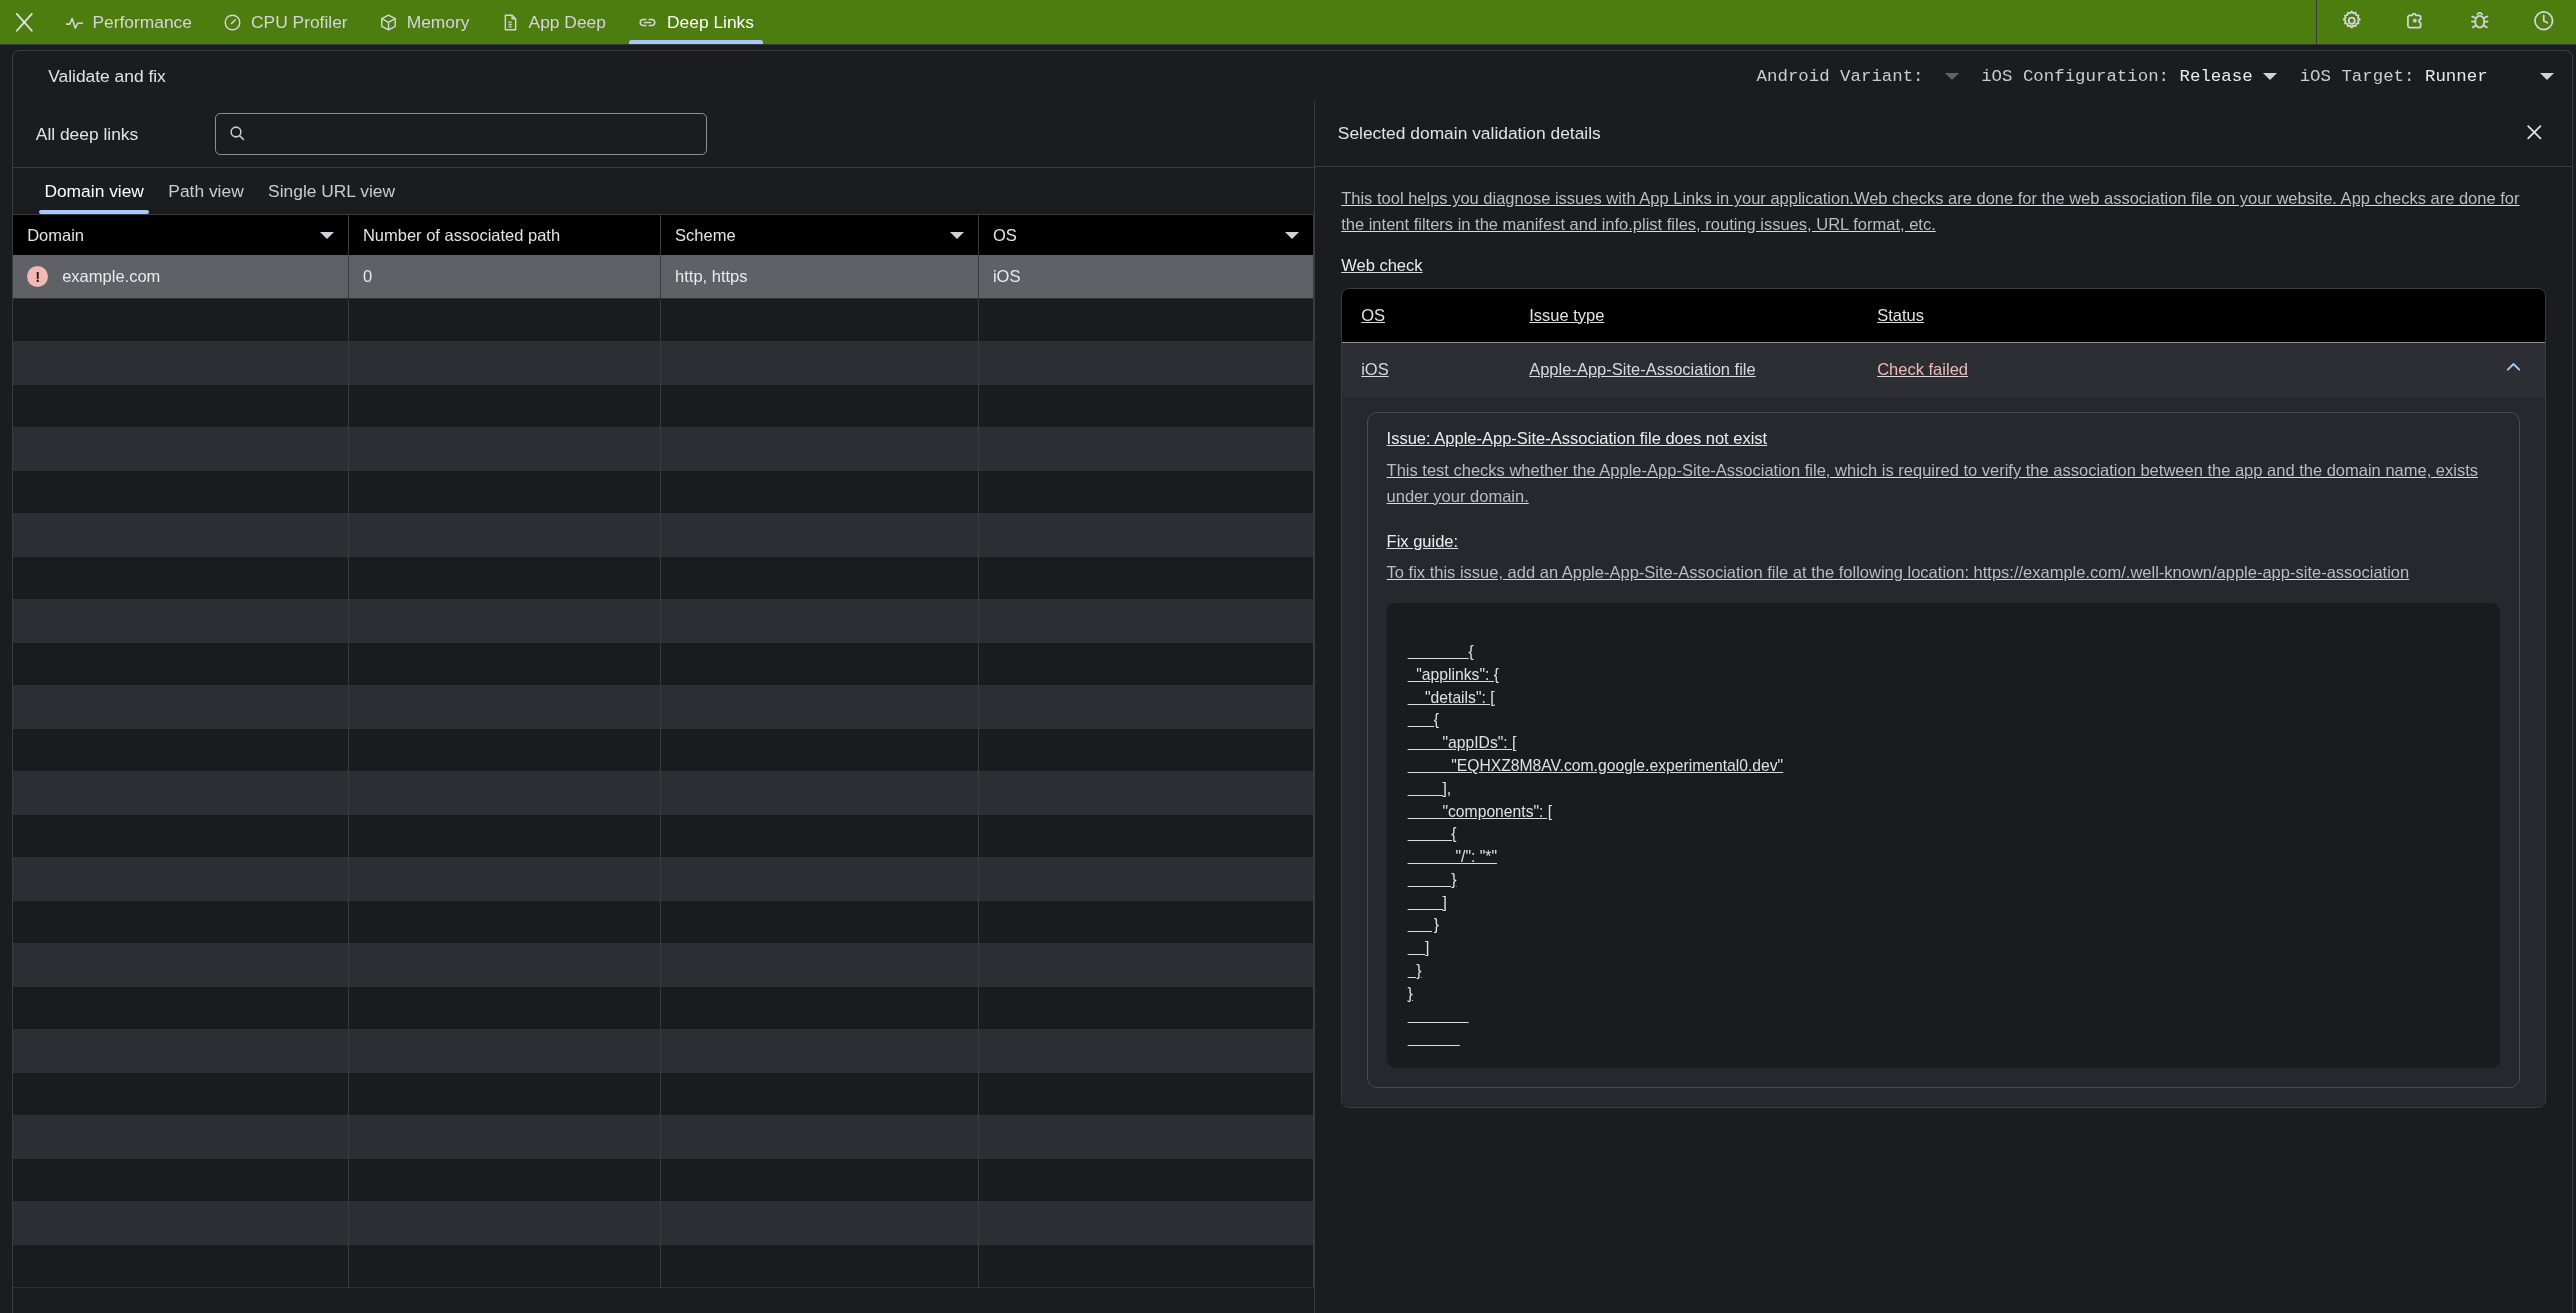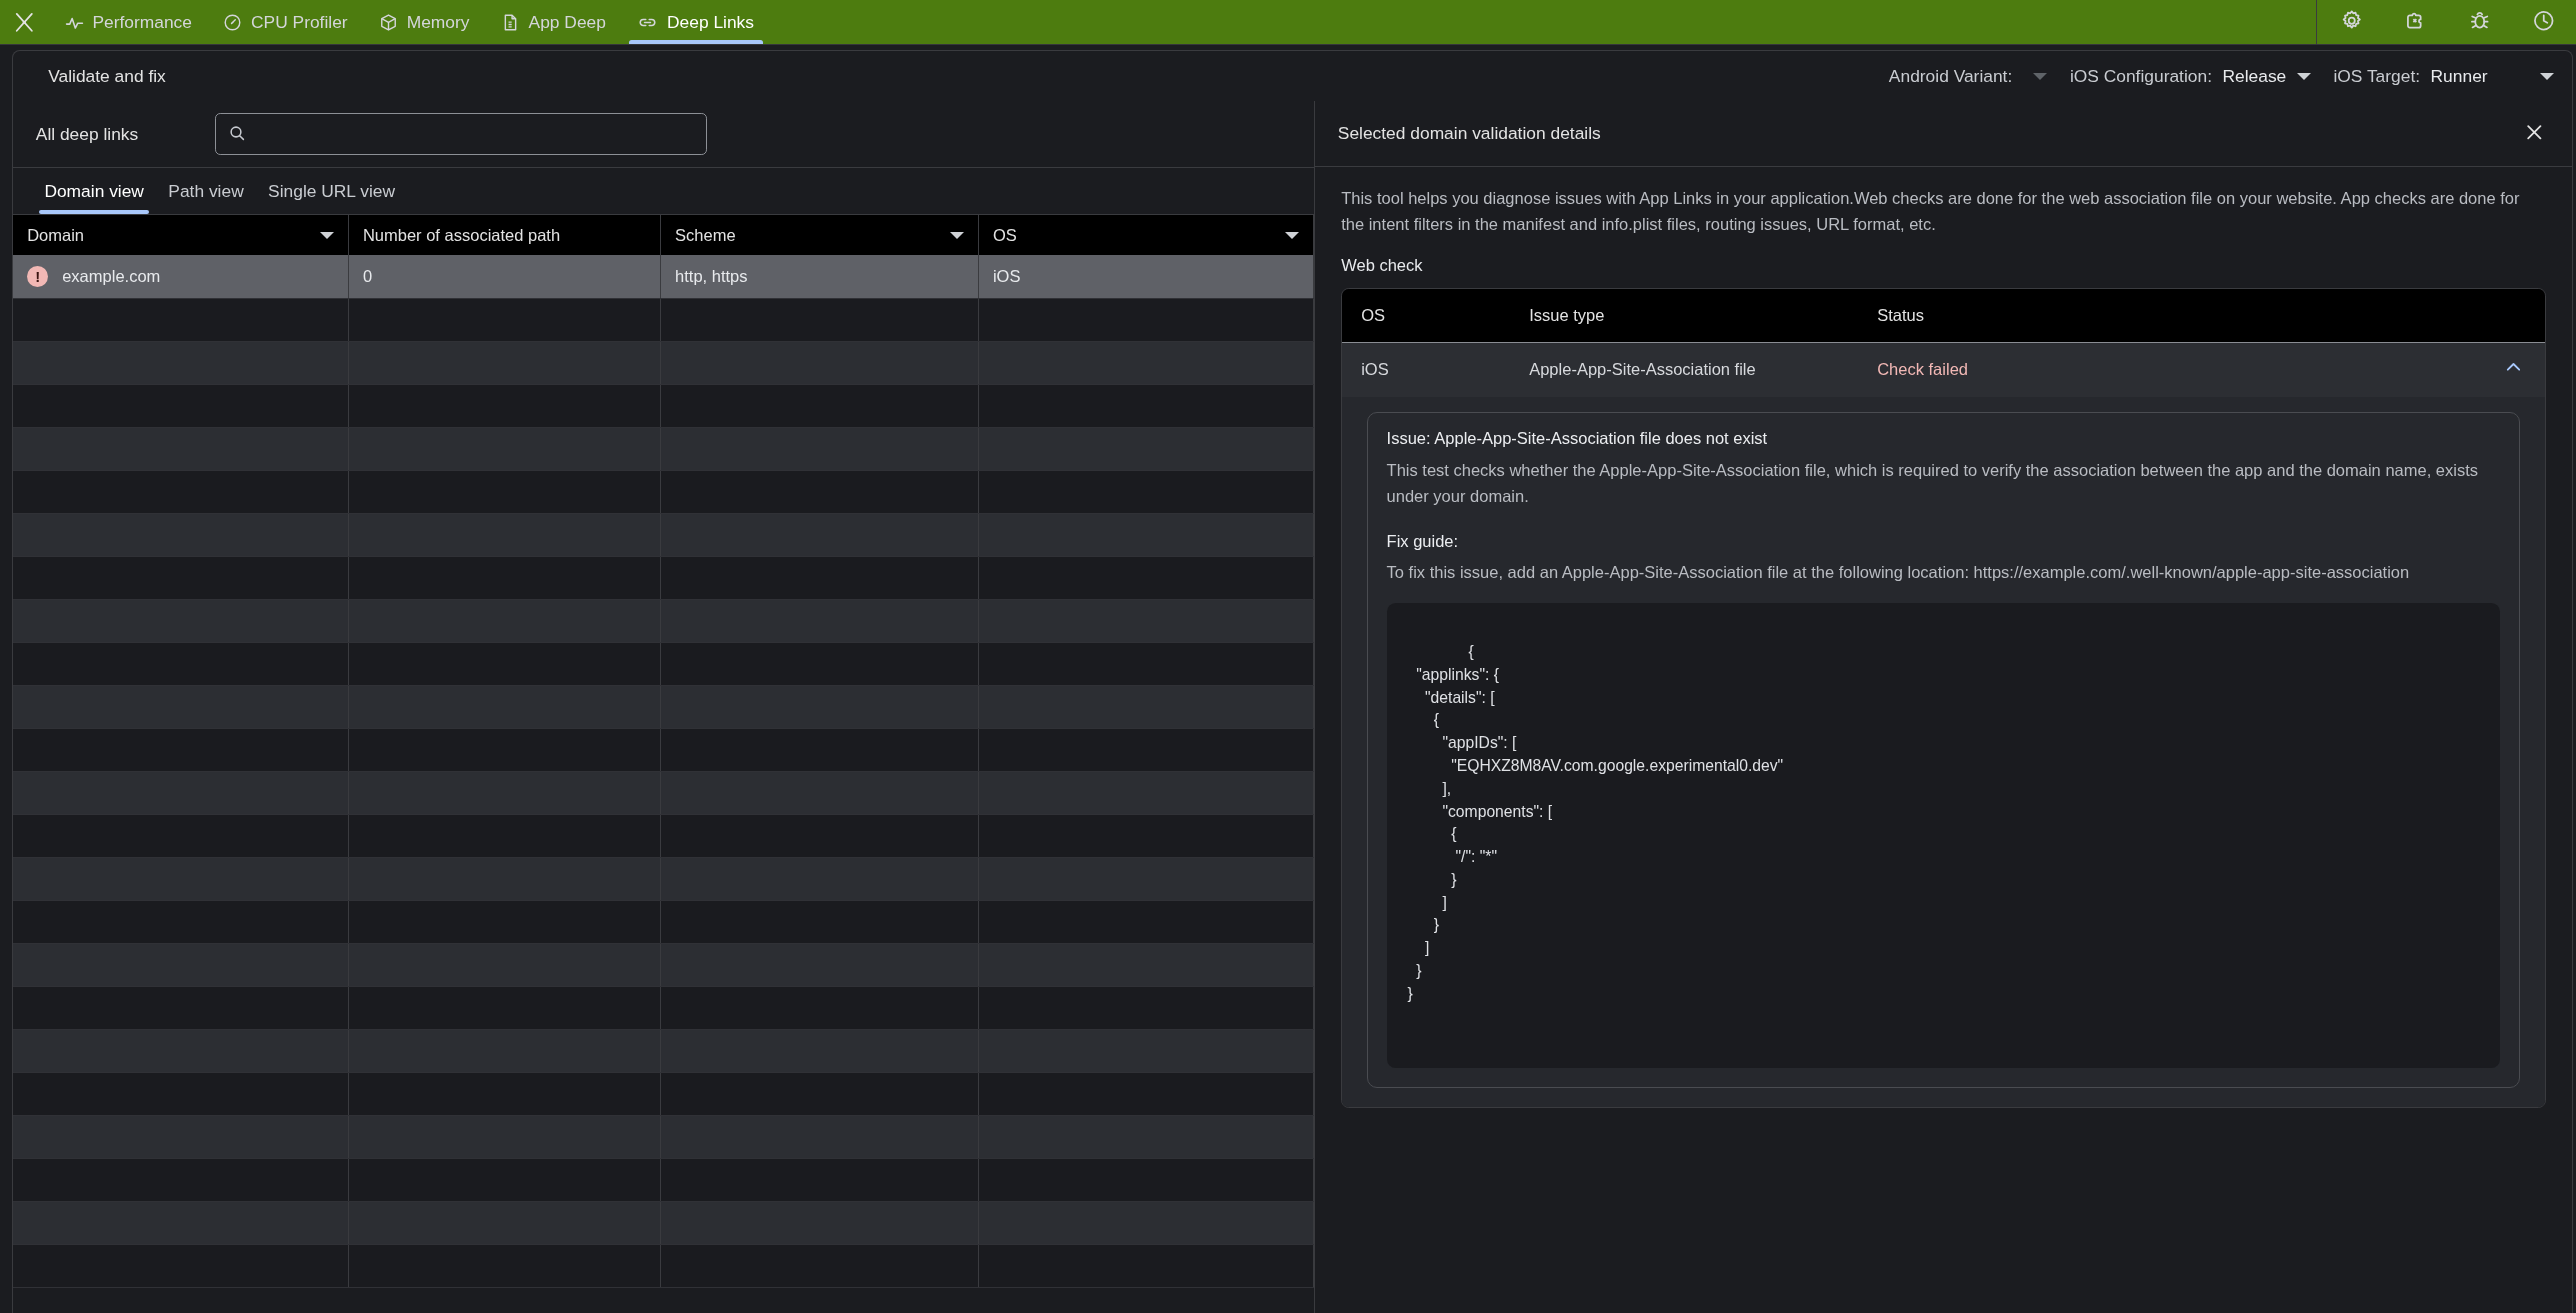--- a/index.html
+++ b/index.html
@@ -64,21 +64,21 @@
     border-left: 0.9px solid #3a3b3f;
     border-top: 0.9px solid #3a3b3f;
     border-right: 0.9px solid #3a3b3f;
     border-radius: 7.8px 7.8px 0 0;
     margin: 5.2px 3.5px 0 12.2px;
     padding-left: 35px;
   }
   .vf-title { font-size: 17.4px; color: #e3e3e3; }
   .vf-right {
     margin-left: auto; display: flex; align-items: flex-start;
-    padding-right: 17.4px; gap: 0px; font-size: 17.4px;
+    padding-right: 17.4px; gap: 0px; font-size: 17.4px; font-family: Liberation Mono, monospace;
   }
   .sel-group { display: flex; align-items: center; gap: 10.5px; margin-left: 22.6px; }
   .sel-label { color: #c9ccd1; }
   .sel-value { color: #e8eaed; }
   .caret { width: 0; height: 0; border-left: 7px solid transparent; border-right: 7px solid transparent; border-top: 7.8px solid #cfd2d6; cursor: pointer; }
   .caret.dim { border-top-color: #5f6368; }
   .caret.wide { margin-left: 42px; }
 
   
   .body-wrap {
@@ -182,21 +182,21 @@
     height: 66px; display: flex; align-items: center;
     padding: 0 22.6px 0 22.6px;
     border-bottom: 0.9px solid #3a3b3f;
   }
   .rp-head-title { font-size: 17.4px; color: #e3e3e3; }
   .close-x {
     margin-left: auto; width: 30px; height: 30px;
     display: flex; align-items: center; justify-content: center;
     color: #e3e3e3; cursor: pointer;
   }
-  .rp-body { padding: 19px 26px 16px 26px; overflow: hidden; flex: 1; }
+  .rp-body { padding: 19px 26px 16px 26px; overflow: hidden; flex: 1; text-decoration: underline; }
   .rp-intro {
     font-size: 16.5px; line-height: 1.55; color: #b9bcc2;
     max-width: 1193px;
   }
   .rp-section-title { font-size: 16.5px; color: #e8eaed; margin-top: 19px; }
 
   .webcheck {
     margin-top: 12.2px;
     border: 0.9px solid #3a3b3f;
     border-radius: 7.8px;

